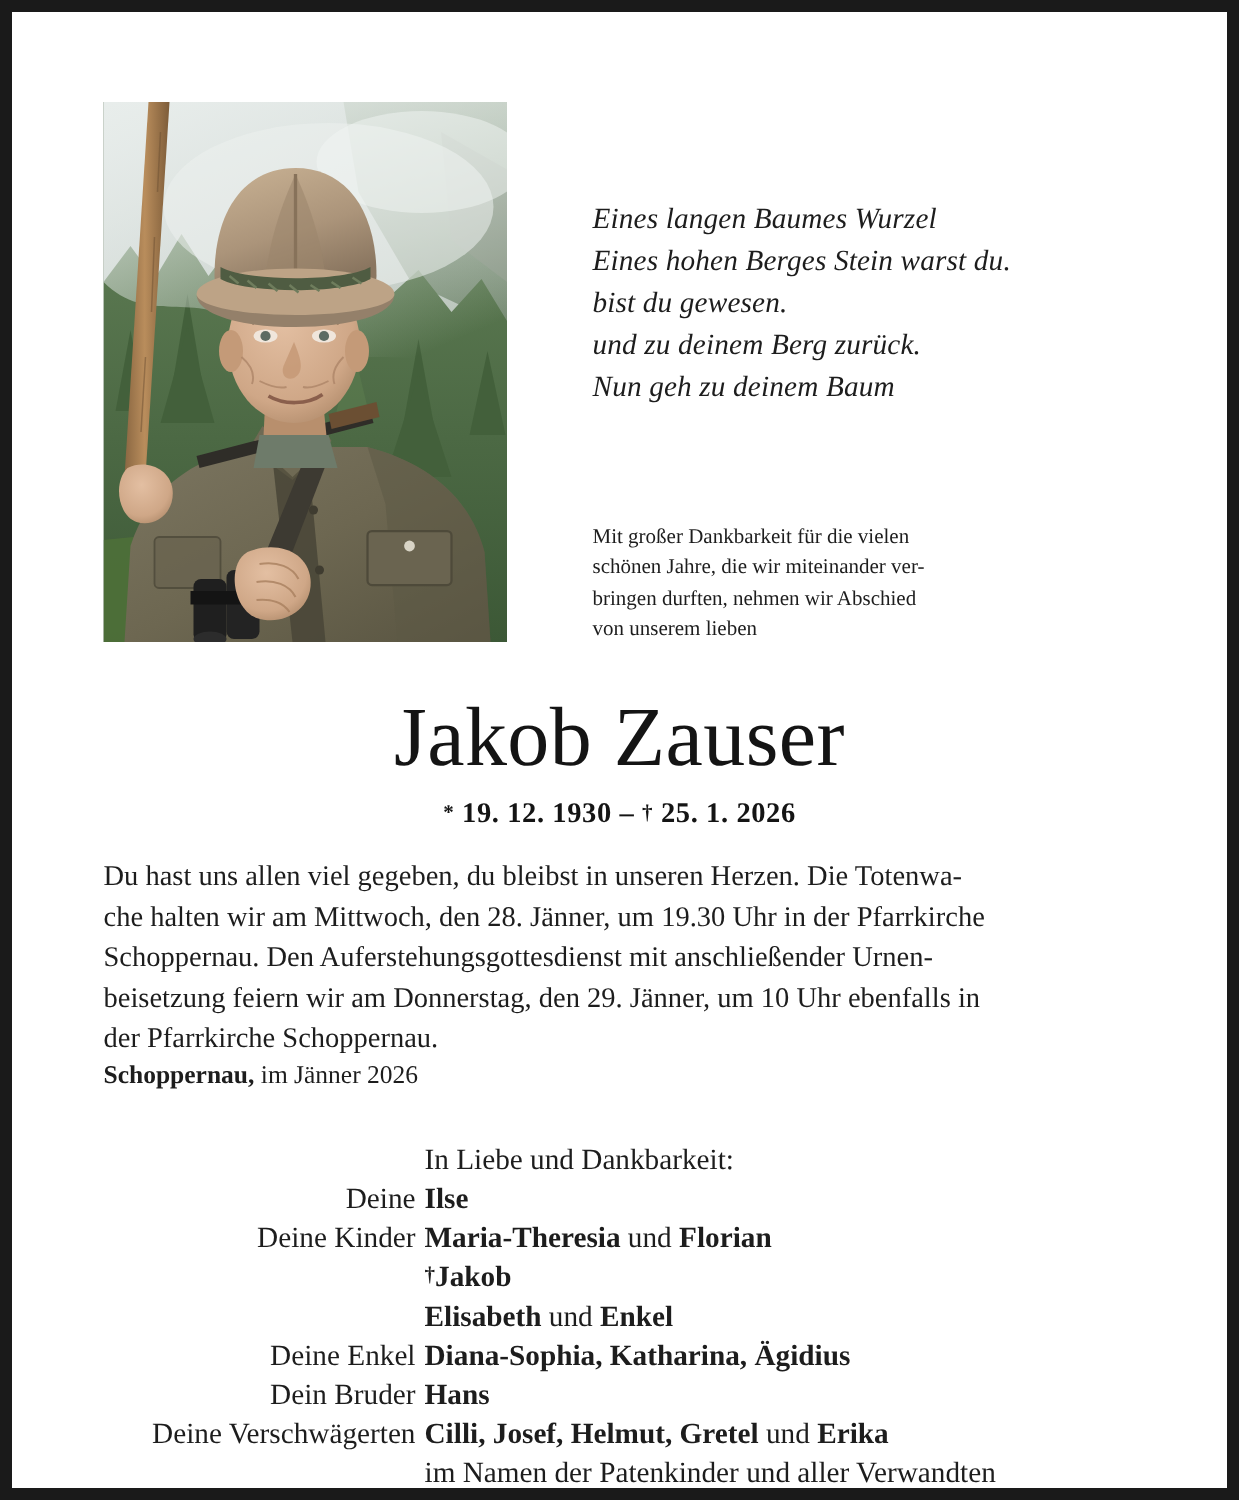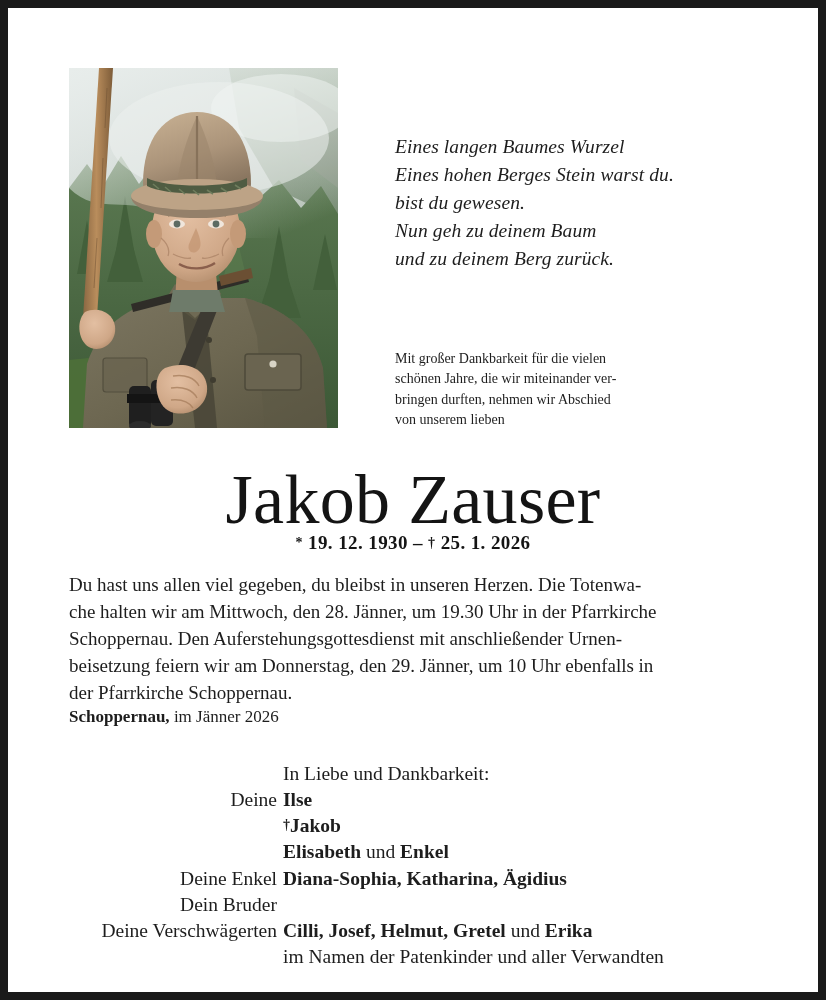--- a/index.html
+++ b/index.html
@@ -70,21 +70,21 @@
   }
   .thanks .lastline { text-align: left; }
 
   
   .name {
     position: absolute;
     left: 0;
     right: 0;
     top: 455px;
     text-align: center;
-    font-size: 70px;
+    font-size: 56px;
     line-height: 1.05;
     color: #141414;
     letter-spacing: 0.3px;
   }
   .dates {
     position: absolute;
     left: 0;
     right: 0;
     top: 524px;
     text-align: center;
@@ -317,22 +317,22 @@
             <path d="M166,117 L172,121" fill="none"></path>
           </g>
         </g>
       </svg>
     </div>
 
     <div class="verse">
       <div>Eines langen Baumes Wurzel</div>
       <div>Eines hohen Berges Stein warst du.</div>
       <div>bist du gewesen.</div>
+      <div>und zu deinem Berg zurück.</div>
       <div>Nun geh zu deinem Baum</div>
-      <div>und zu deinem Berg zurück.</div>
     </div>
 
     <div class="thanks">
       <div>Mit großer Dankbarkeit für die vielen</div>
       <div>schönen Jahre, die wir miteinander ver-</div>
       <div>bringen durften, nehmen wir Abschied</div>
       <div class="lastline">von unserem lieben</div>
     </div>
 
     <div class="name">Jakob Zauser</div>
@@ -361,38 +361,43 @@
       <div class="frow plain">
         <div class="lab"></div>
         <div class="val">In Liebe und Dankbarkeit:</div>
       </div>
 
       <div class="frow">
         <div class="lab">Deine</div>
         <div class="val"><b>Ilse</b></div>
       </div>
 
+      <div class="frow">
+        <div class="lab">Deine Kinder</div>
+        <div class="val"><b>Maria-Theresia</b> und <b>Florian</b></div>
+      </div>
 
       <div class="frow">
         <div class="lab"></div>
         <div class="val"><b><span class="dag">†</span>Jakob</b></div>
       </div>
 
       <div class="frow">
         <div class="lab"></div>
         <div class="val"><b>Elisabeth</b> und <b>Enkel</b></div>
       </div>
 
       <div class="frow">
         <div class="lab">Deine Enkel</div>
         <div class="val"><b>Diana-Sophia, Katharina, Ägidius</b></div>
       </div>
 
       <div class="frow">
         <div class="lab">Dein Bruder</div>
+        <div class="val"><b>Hans</b></div>
       </div>
 
       <div class="frow">
         <div class="lab">Deine Verschwägerten</div>
         <div class="val"><b>Cilli, Josef, Helmut, Gretel</b> und <b>Erika</b></div>
       </div>
 
       <div class="frow plain">
         <div class="lab"></div>
         <div class="val">im Namen der Patenkinder und aller Verwandten</div>

